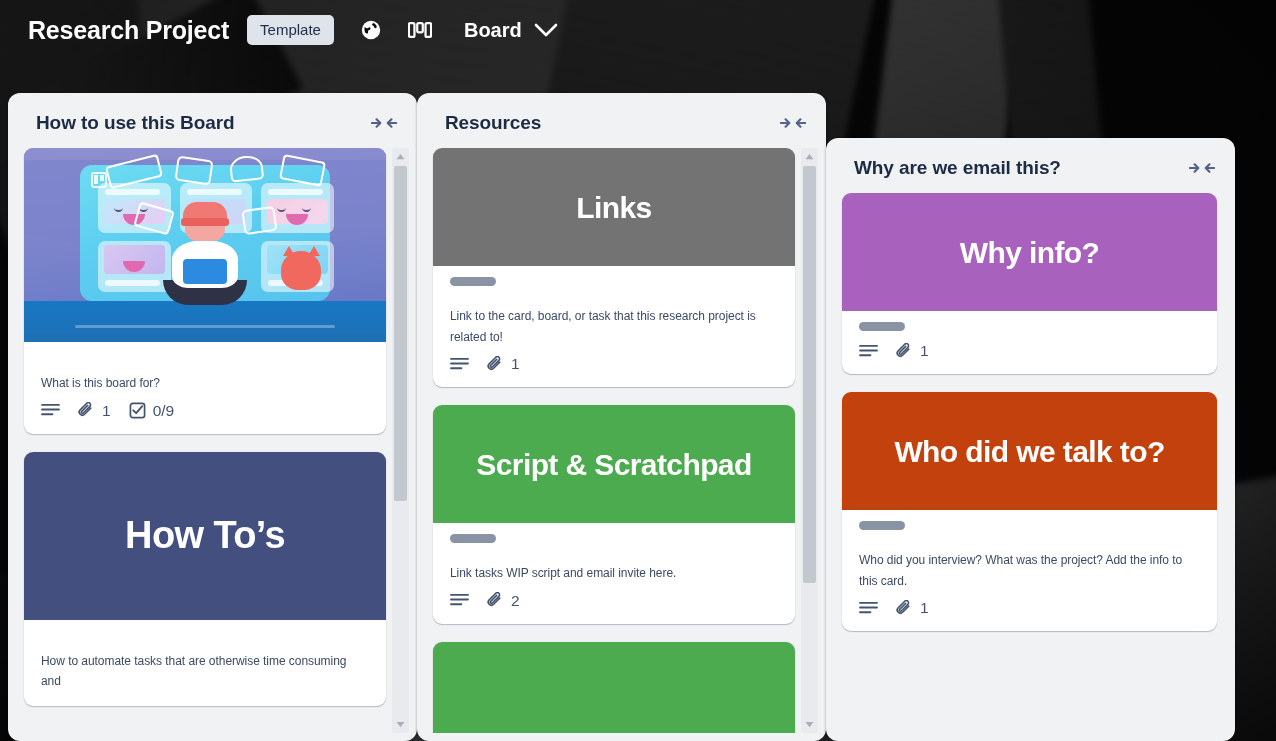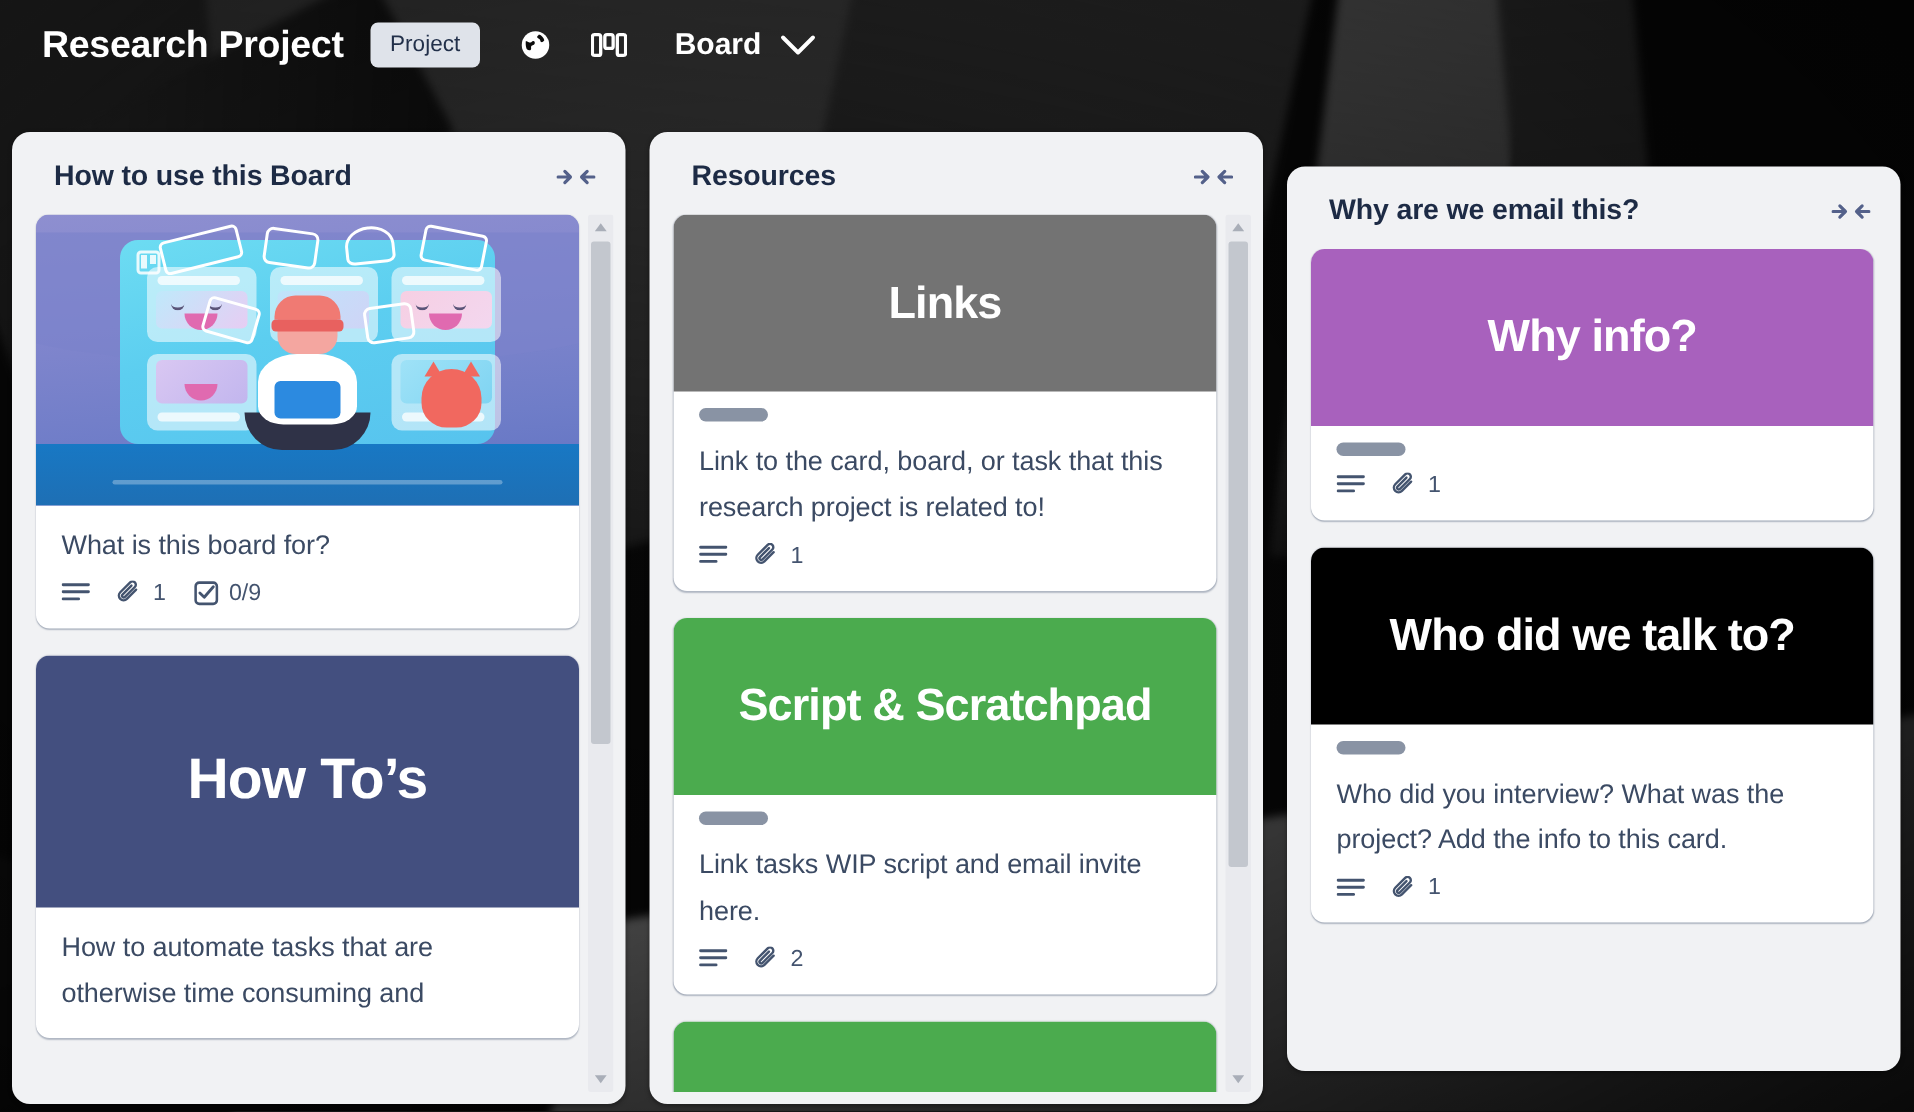--- a/index.html
+++ b/index.html
@@ -129,22 +129,22 @@
     color: #ffffff;
   }
 
   
   #board {
     position: absolute;
     left: 0; top: 60px;
     width: 1276px;
     height: 681px;
     display: flex;
-    align-items: center;
-    gap: 16px;
+    align-items: flex-end;
+    gap: 0;
     padding: 23px 0 0 8px;
     z-index: 5;
   }
 
   .list {
     width: 409px;
     background: #f1f2f4;
     border-radius: 12px;
     padding: 8px 8px 8px 8px;
     box-shadow: 0 1px 3px rgba(0,0,0,.35);
@@ -225,23 +225,24 @@
   }
   .card-label {
     width: 46px;
     height: 9px;
     border-radius: 5px;
     background: #8993a4;
     margin-bottom: 11px;
   }
   .card-text {
     color: #3b4a63;
-    font-size: 18px;
+    font-size: 12px;
     line-height: 1.72;
     letter-spacing: -0.05px;
+    margin-top: 20px;
   }
   .card-badges {
     display: flex;
     align-items: center;
     gap: 8px;
     margin-top: 8px;
     color: #44546f;
   }
   .badge {
     display: flex;
@@ -419,21 +420,21 @@
   <div class="streak s4"></div>
   <div class="streak s5"></div>
   <div class="streak s6"></div>
   <div class="streak s7"></div>
   <div class="streak s8"></div>
   <div class="vignette"></div>
 </div>
 
 <div id="header">
   <div id="board-title">Research Project</div>
-  <div id="template-badge">Project</div>
+  <div id="template-badge">Template</div>
 
   <div class="hdr-icon">
     <svg width="22" height="22" viewBox="0 0 24 24" aria-hidden="true">
       <circle cx="12" cy="12" r="10" fill="#ffffff"></circle>
       <path d="M5 9c1.6.4 2.4 1.4 3.4 1.2.9-.2 1-1.2 2-1.1 1 .1 1.4 1.3.9 2.2-.5.9-1.9.8-2.4 1.6-.4.7.2 1.6-.2 2.3-.5.9-2 .8-2.7.1C5.1 14.4 4.6 11 5 9z" fill="#0b0b0b"></path>
       <path d="M14.5 4.4c-.4.7-1.3 1-1.3 1.8 0 .9 1.2 1 1.8 1.6.6.6.4 1.8 1.2 2.1.8.3 1.7-.5 2.2-1.3-.5-2-2-3.6-3.9-4.2z" fill="#0b0b0b"></path>
     </svg>
   </div>
 
   <div class="hdr-icon">
@@ -697,21 +698,21 @@
                 <svg width="17" height="17" viewBox="0 0 18 18" aria-hidden="true">
                   <path d="M13.5 6.5 L7 13a3.3 3.3 0 0 1-4.7-4.7l7-7a2.3 2.3 0 0 1 3.3 3.3l-7 7a1.2 1.2 0 0 1-1.7-1.7l6.3-6.3" fill="none" stroke="#44546f" stroke-width="1.7" stroke-linecap="round" stroke-linejoin="round"></path>
                 </svg>
                 <span>1</span>
               </div>
             </div>
           </div>
         </div>
 
         <div class="card">
-          <div class="card-cover-color" style="background:#000000;">
+          <div class="card-cover-color" style="background:#c2410c;">
             <div class="cover-text">Who did we talk to?</div>
           </div>
           <div class="card-body">
             <div class="card-label"></div>
             <div class="card-text">Who did you interview? What was the project? Add the info to this card.</div>
             <div class="card-badges">
               <div class="badge">
                 <svg width="19" height="15" viewBox="0 0 20 16" aria-hidden="true">
                   <path d="M1 2h18M1 7h18M1 12h11" stroke="#44546f" stroke-width="2.1" stroke-linecap="round"></path>
                 </svg>

